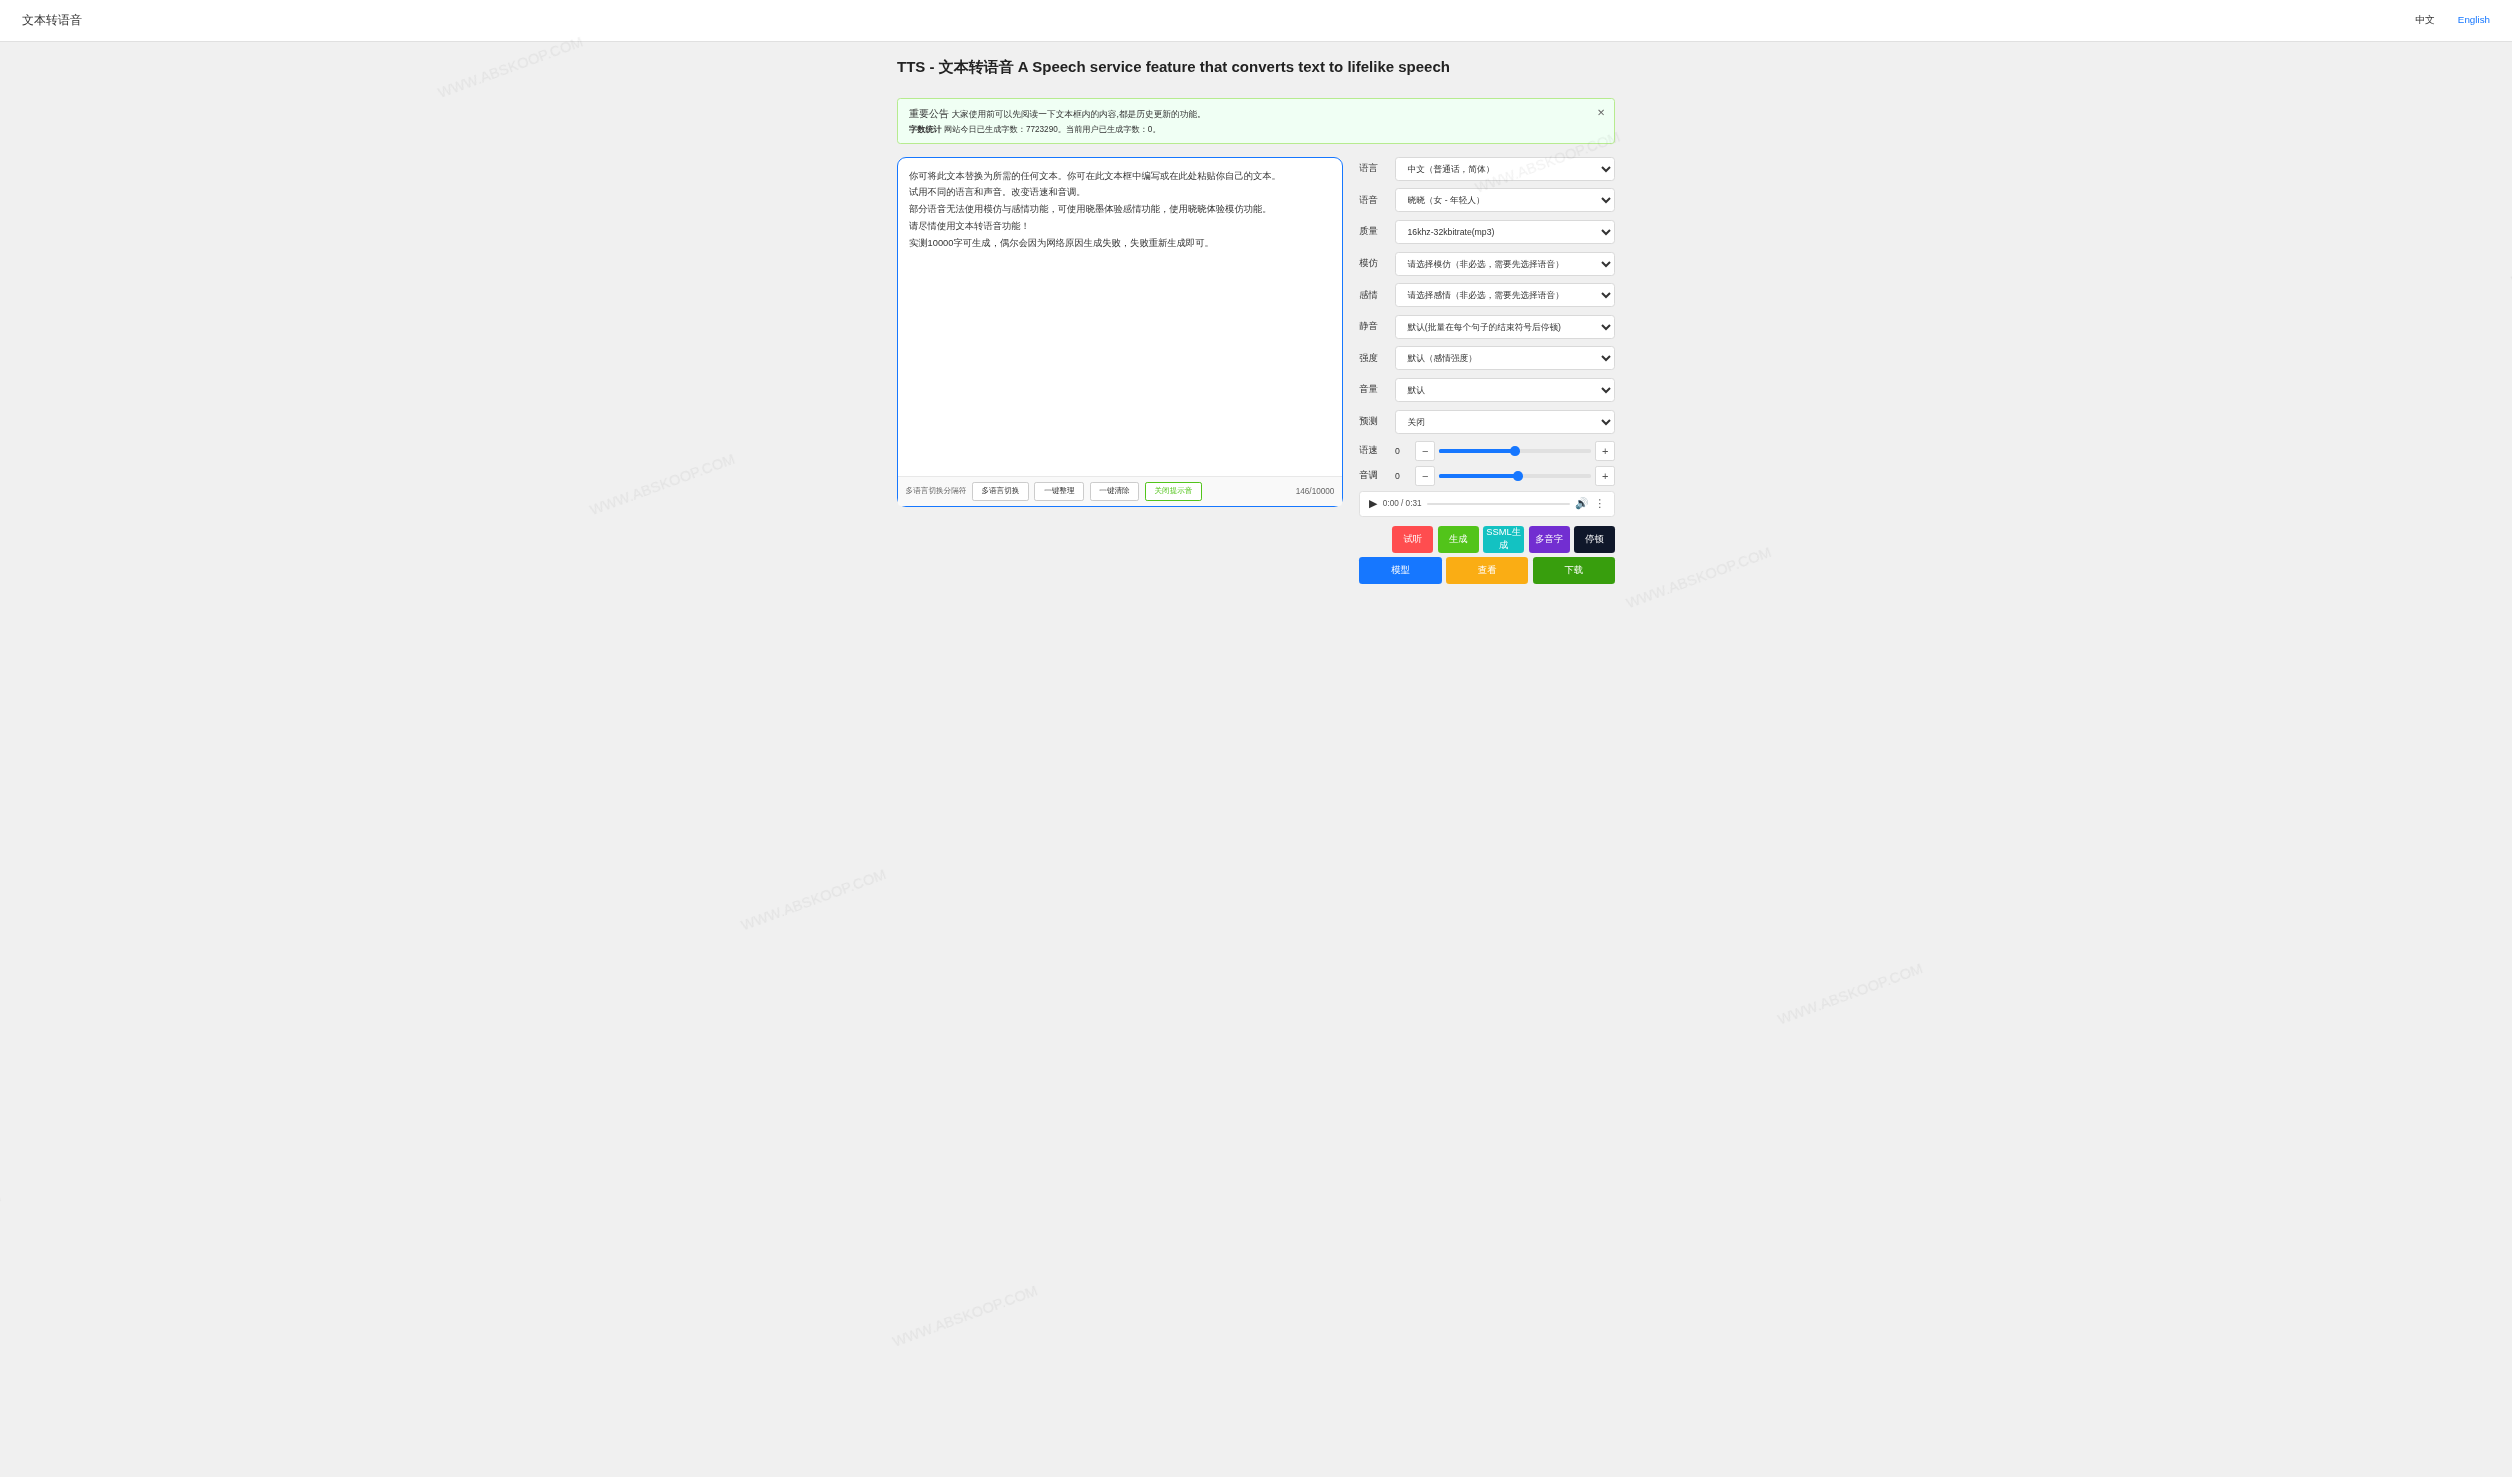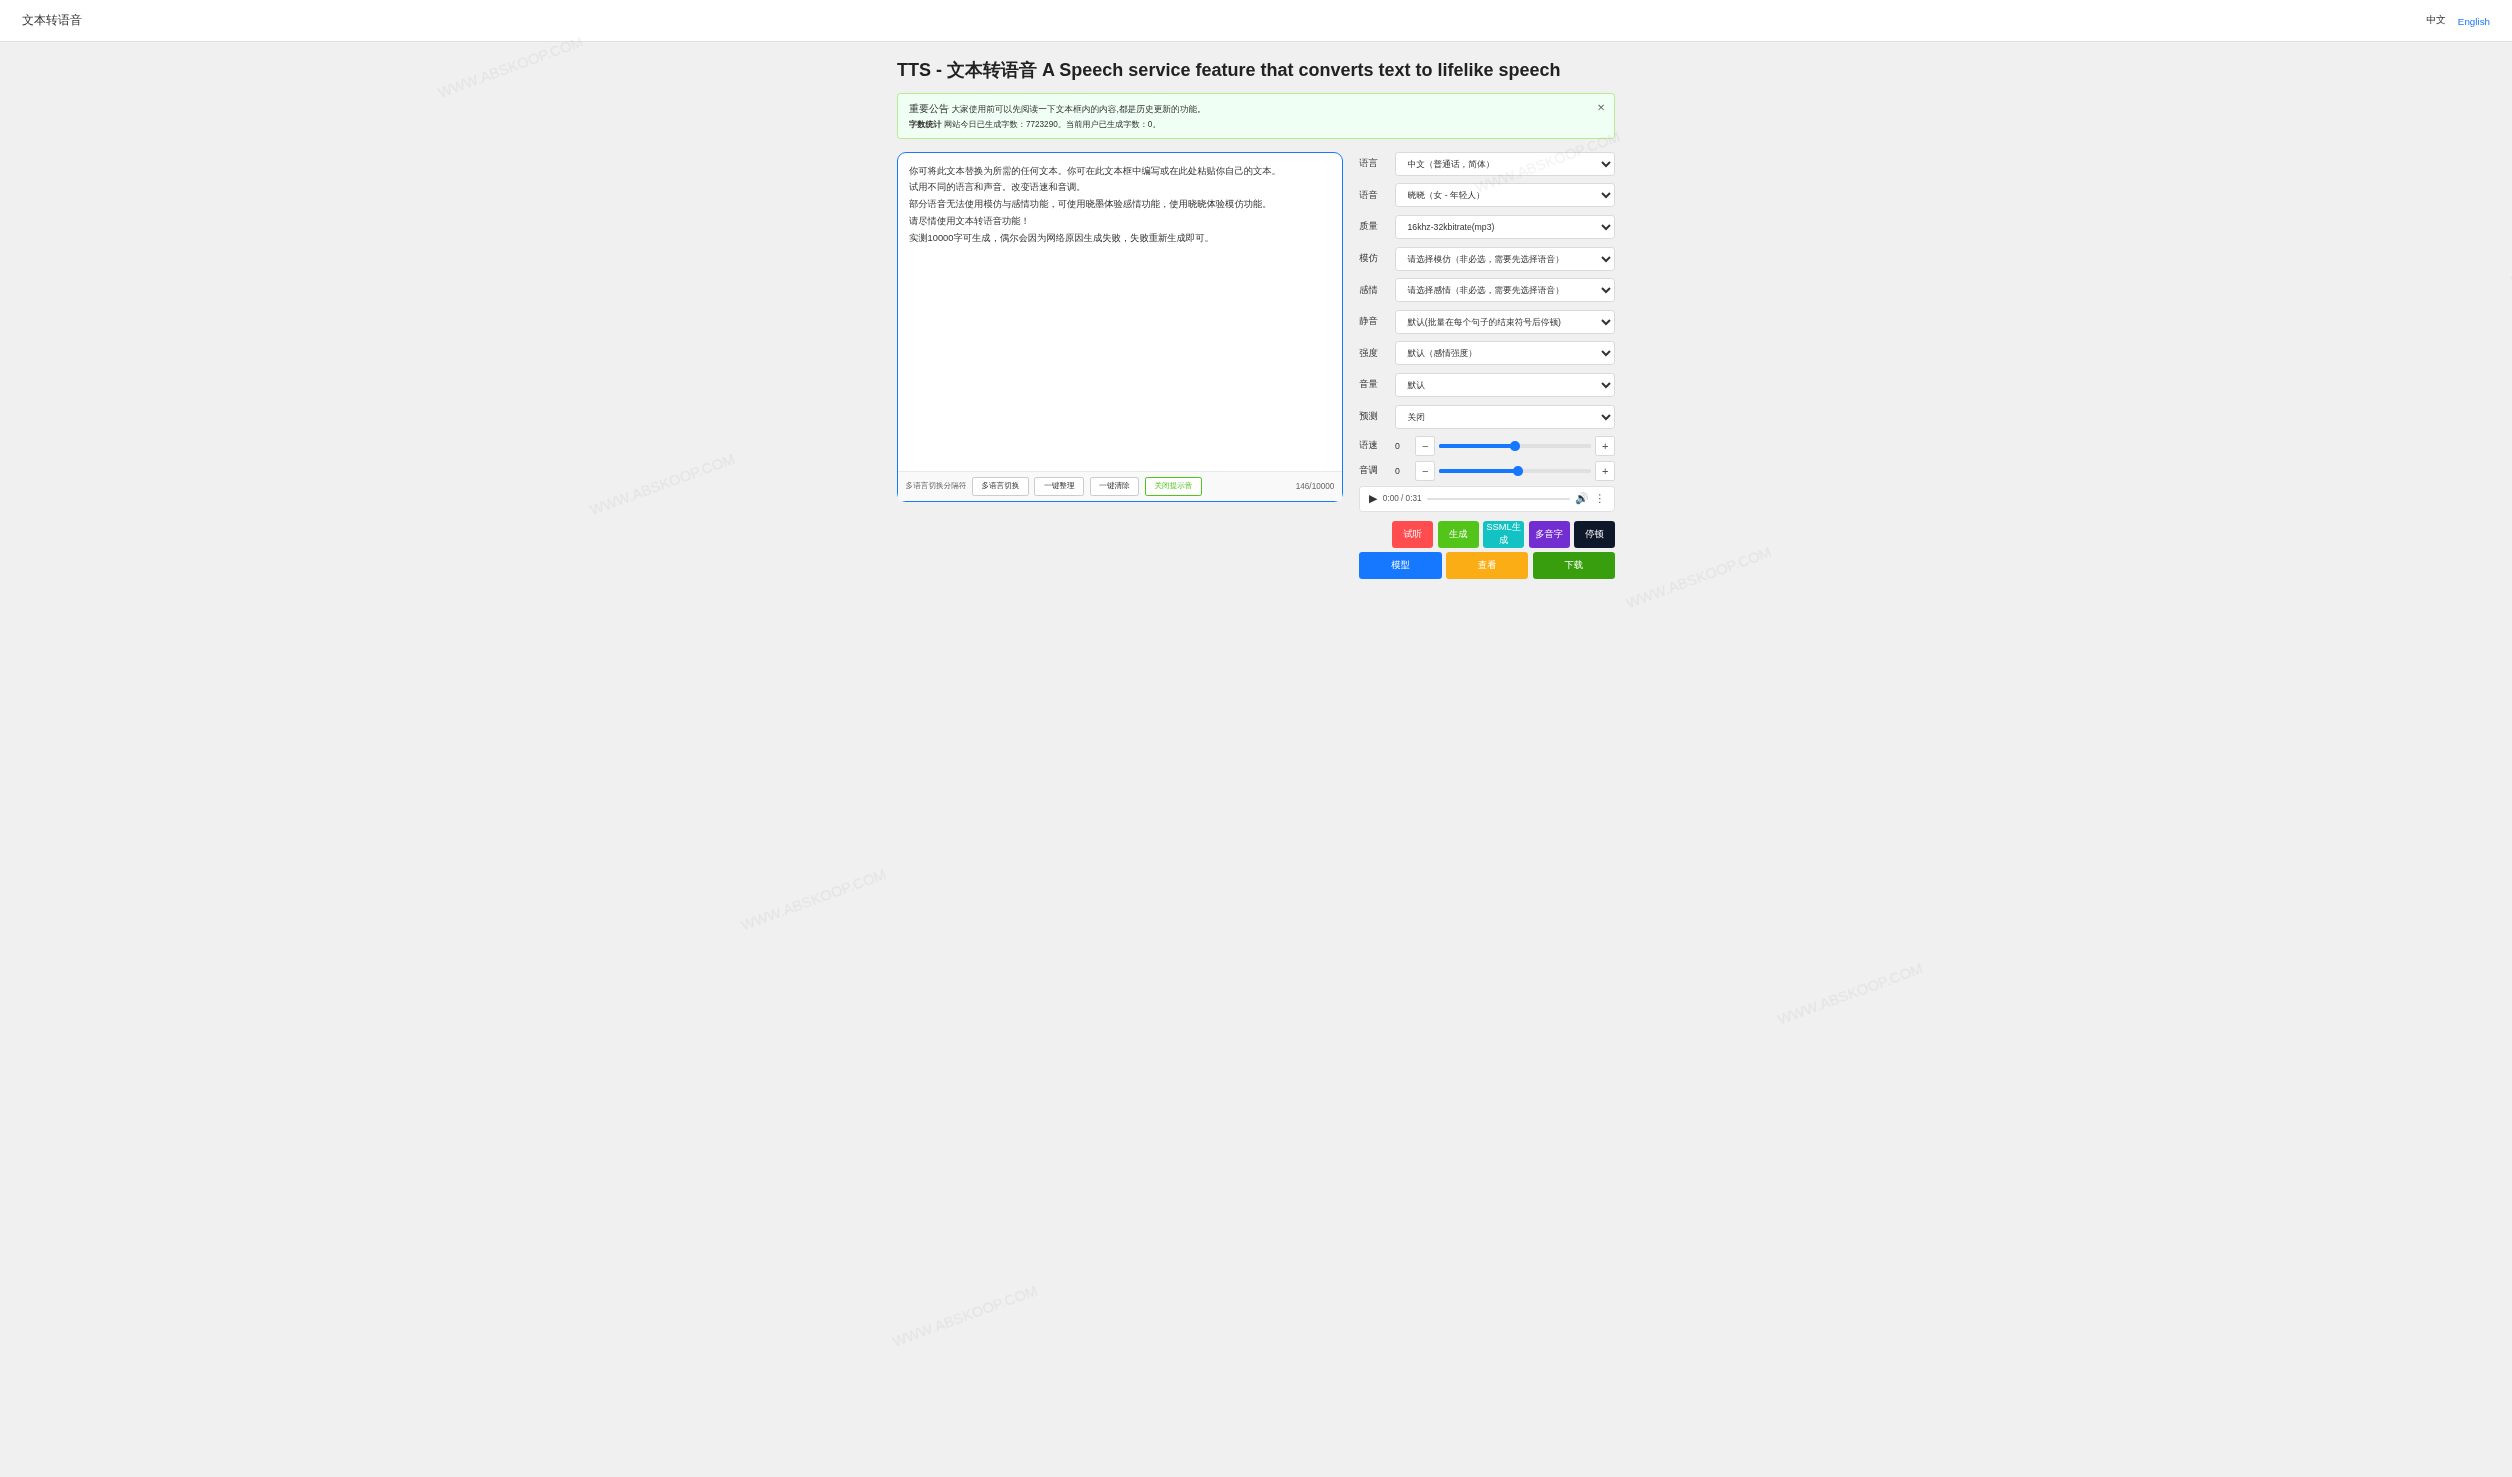--- a/index.html
+++ b/index.html
@@ -35,44 +35,44 @@
       align-items: center;
       justify-content: space-between;
     }
     .header-title {
       font-size: 12px;
       color: #333;
       font-weight: 400;
     }
     .lang-switcher {
       display: flex;
-      gap: 12px;
-      align-items: flex-end;
+      gap: 23px;
+      align-items: flex-start;
     }
     .lang-cn {
       color: #333;
       font-size: 9.8px;
       cursor: pointer;
     }
     .lang-en {
       color: #1677ff;
       font-size: 9.8px;
       cursor: pointer;
       font-weight: 500;
     }
     .main-container {
       max-width: 762px;
       margin: 0 auto;
       padding: 16.3px 22px;
     }
     .page-title {
-      font-size: 18px;
+      font-size: 15px;
       font-weight: 700;
       color: #222;
-      margin-bottom: 11px;
+      margin-bottom: 21px;
     }
     .notice-box {
       background: #f0fff4;
       border: 0.5px solid #b7eb8f;
       border-radius: 3.3px;
       padding: 7.6px 11px;
       margin-bottom: 13px;
       position: relative;
     }
     .notice-close {

